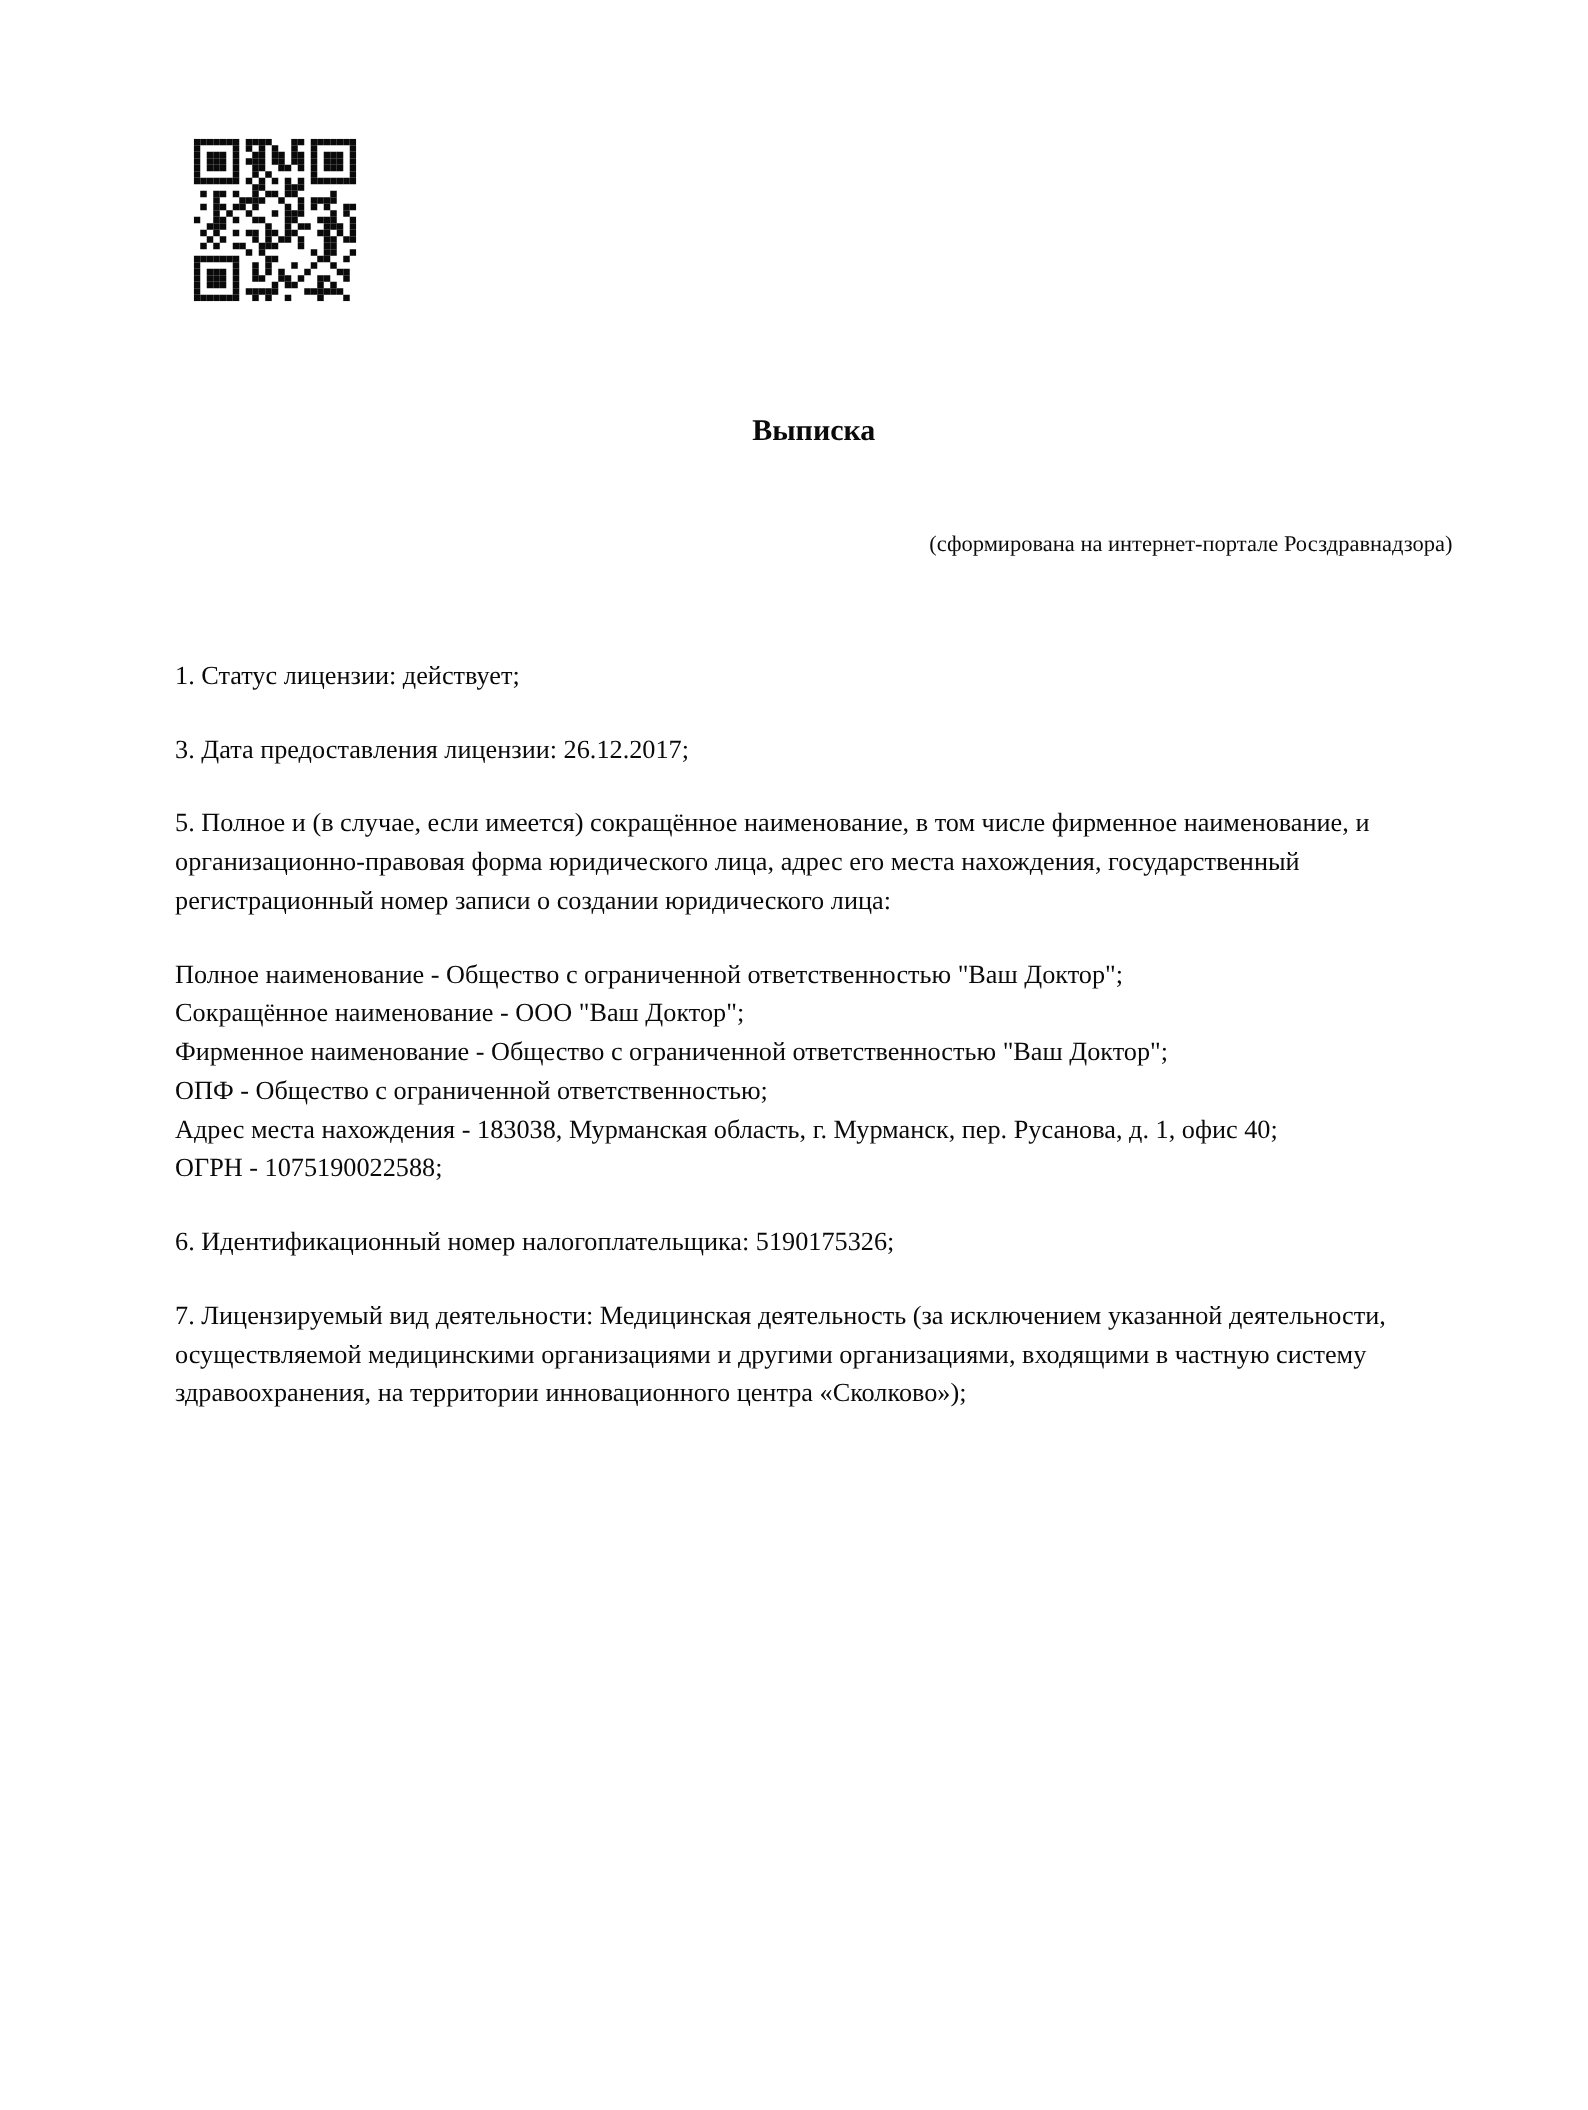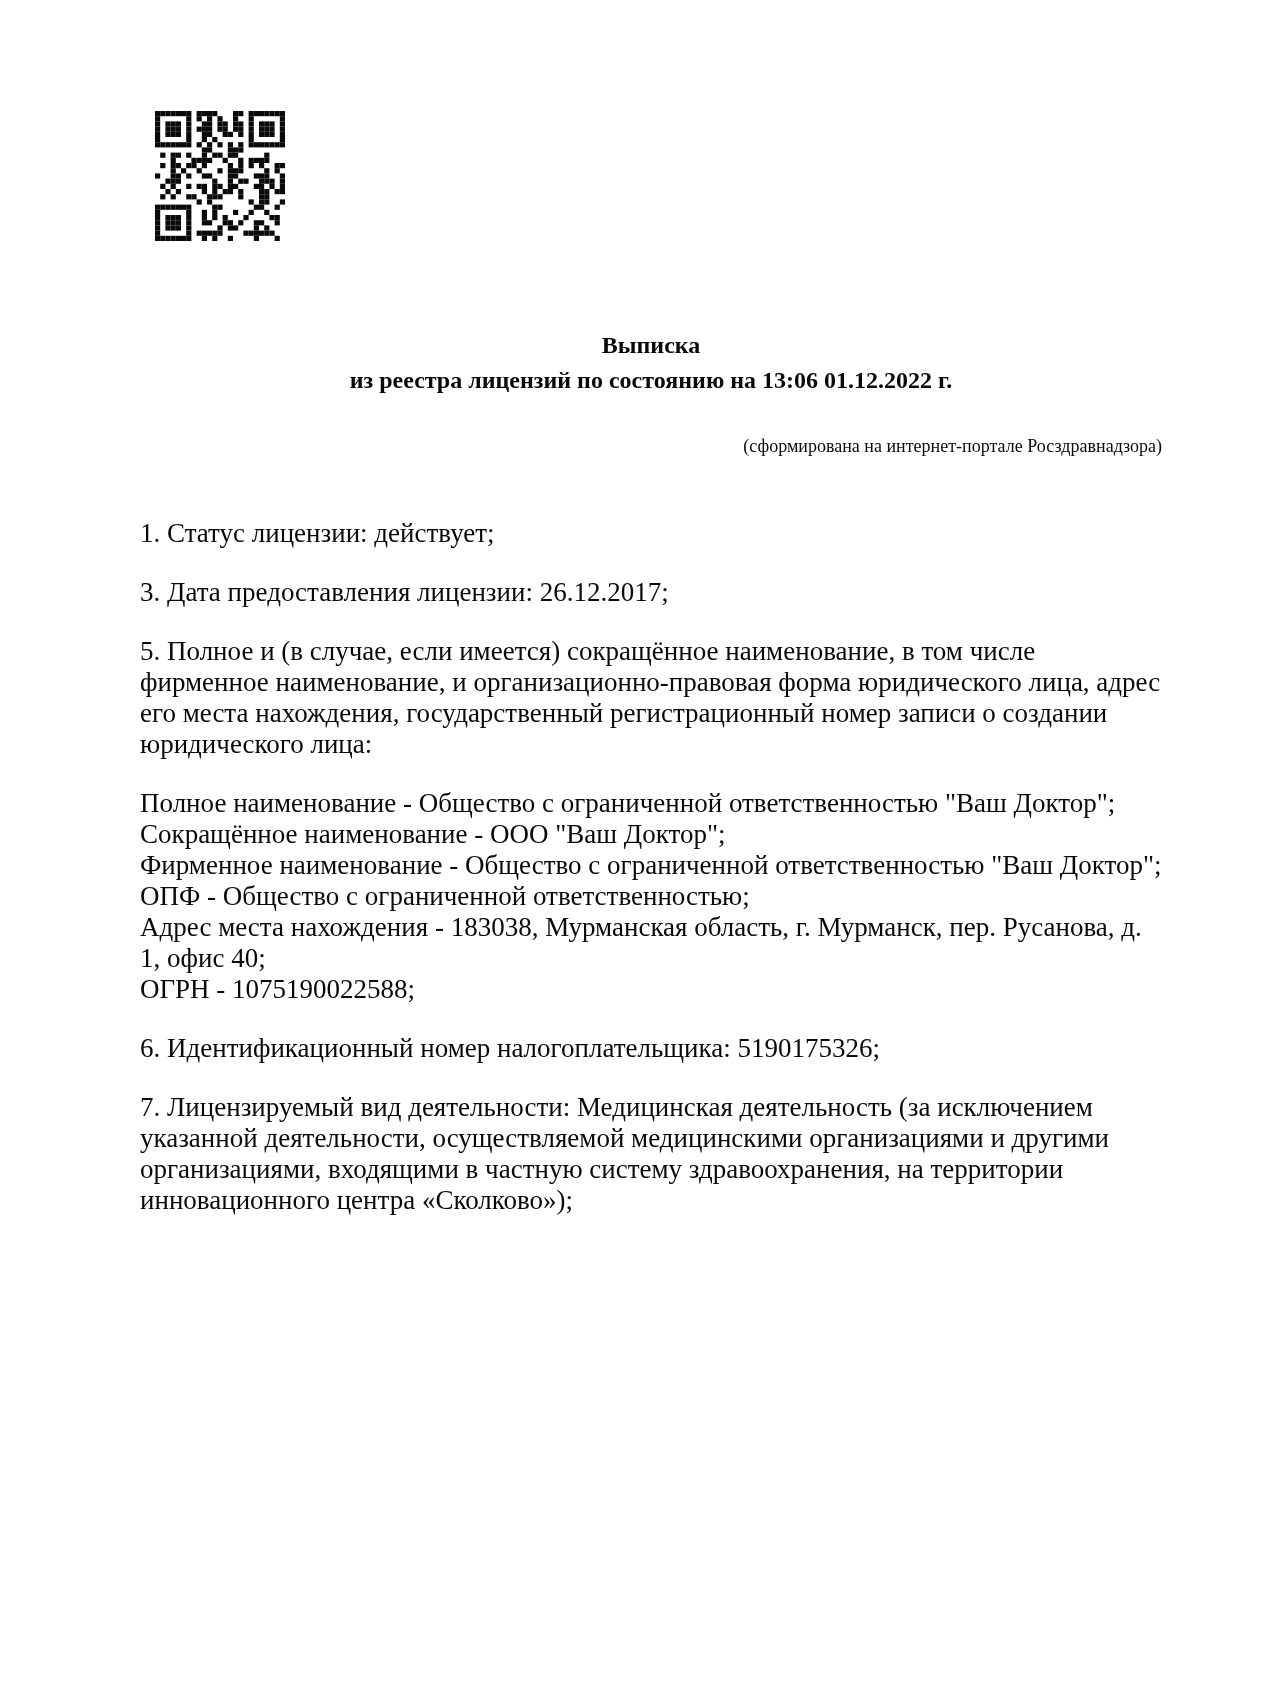--- a/index.html
+++ b/index.html
@@ -31,28 +31,28 @@
     width: 1022px;
   }
   .title {
     margin-top: 328px;
     text-align: center;
     font-weight: bold;
     font-size: 24px;
     line-height: 35px;
   }
   .subtitle {
-    margin-top: 36px;
+    margin-top: 60px;
     text-align: right;
     font-size: 18px;
     line-height: 24px;
   }
   .docbody {
-    margin-top: 60px;
-    font-size: 27px;
+    margin-top: 78px;
+    font-size: 21px;
     line-height: 31px;
   }
   .para {
     margin: 0 0 28px 0;
     text-align: left;
   }
 </style>
 </head>
 <body>
 
@@ -348,21 +348,20 @@
         <rect x="57.20" y="124.80" width="5.20" height="5.20"></rect>
         <rect x="72.80" y="124.80" width="5.20" height="5.20"></rect>
         <rect x="98.80" y="124.80" width="5.20" height="5.20"></rect>
         <rect x="119.60" y="124.80" width="5.20" height="5.20"></rect>
       </svg>
     </div>
 
   <div class="content">
     <div class="title">
       <div>Выписка</div>
-      <div>из реестра лицензий по состоянию на 13:06 01.12.2022 г.</div>
     </div>
 
     <div class="subtitle">(сформирована на интернет-портале Росздравнадзора)</div>
 
     <div class="docbody">
         <p class="para">1. Статус лицензии: действует;</p>
         <p class="para">3. Дата предоставления лицензии: 26.12.2017;</p>
         <p class="para">5. Полное и (в случае, если имеется) сокращённое наименование, в том числе фирменное наименование, и организационно-правовая форма юридического лица, адрес его места нахождения, государственный регистрационный номер записи о создании юридического лица:</p>
         <p class="para">Полное наименование - Общество с ограниченной ответственностью "Ваш Доктор";<br>Сокращённое наименование - ООО "Ваш Доктор";<br>Фирменное наименование - Общество с ограниченной ответственностью "Ваш Доктор";<br>ОПФ - Общество с ограниченной ответственностью;<br>Адрес места нахождения - 183038, Мурманская область, г. Мурманск, пер. Русанова, д. 1, офис 40;<br>ОГРН - 1075190022588;</p>
         <p class="para">6. Идентификационный номер налогоплательщика: 5190175326;</p>

